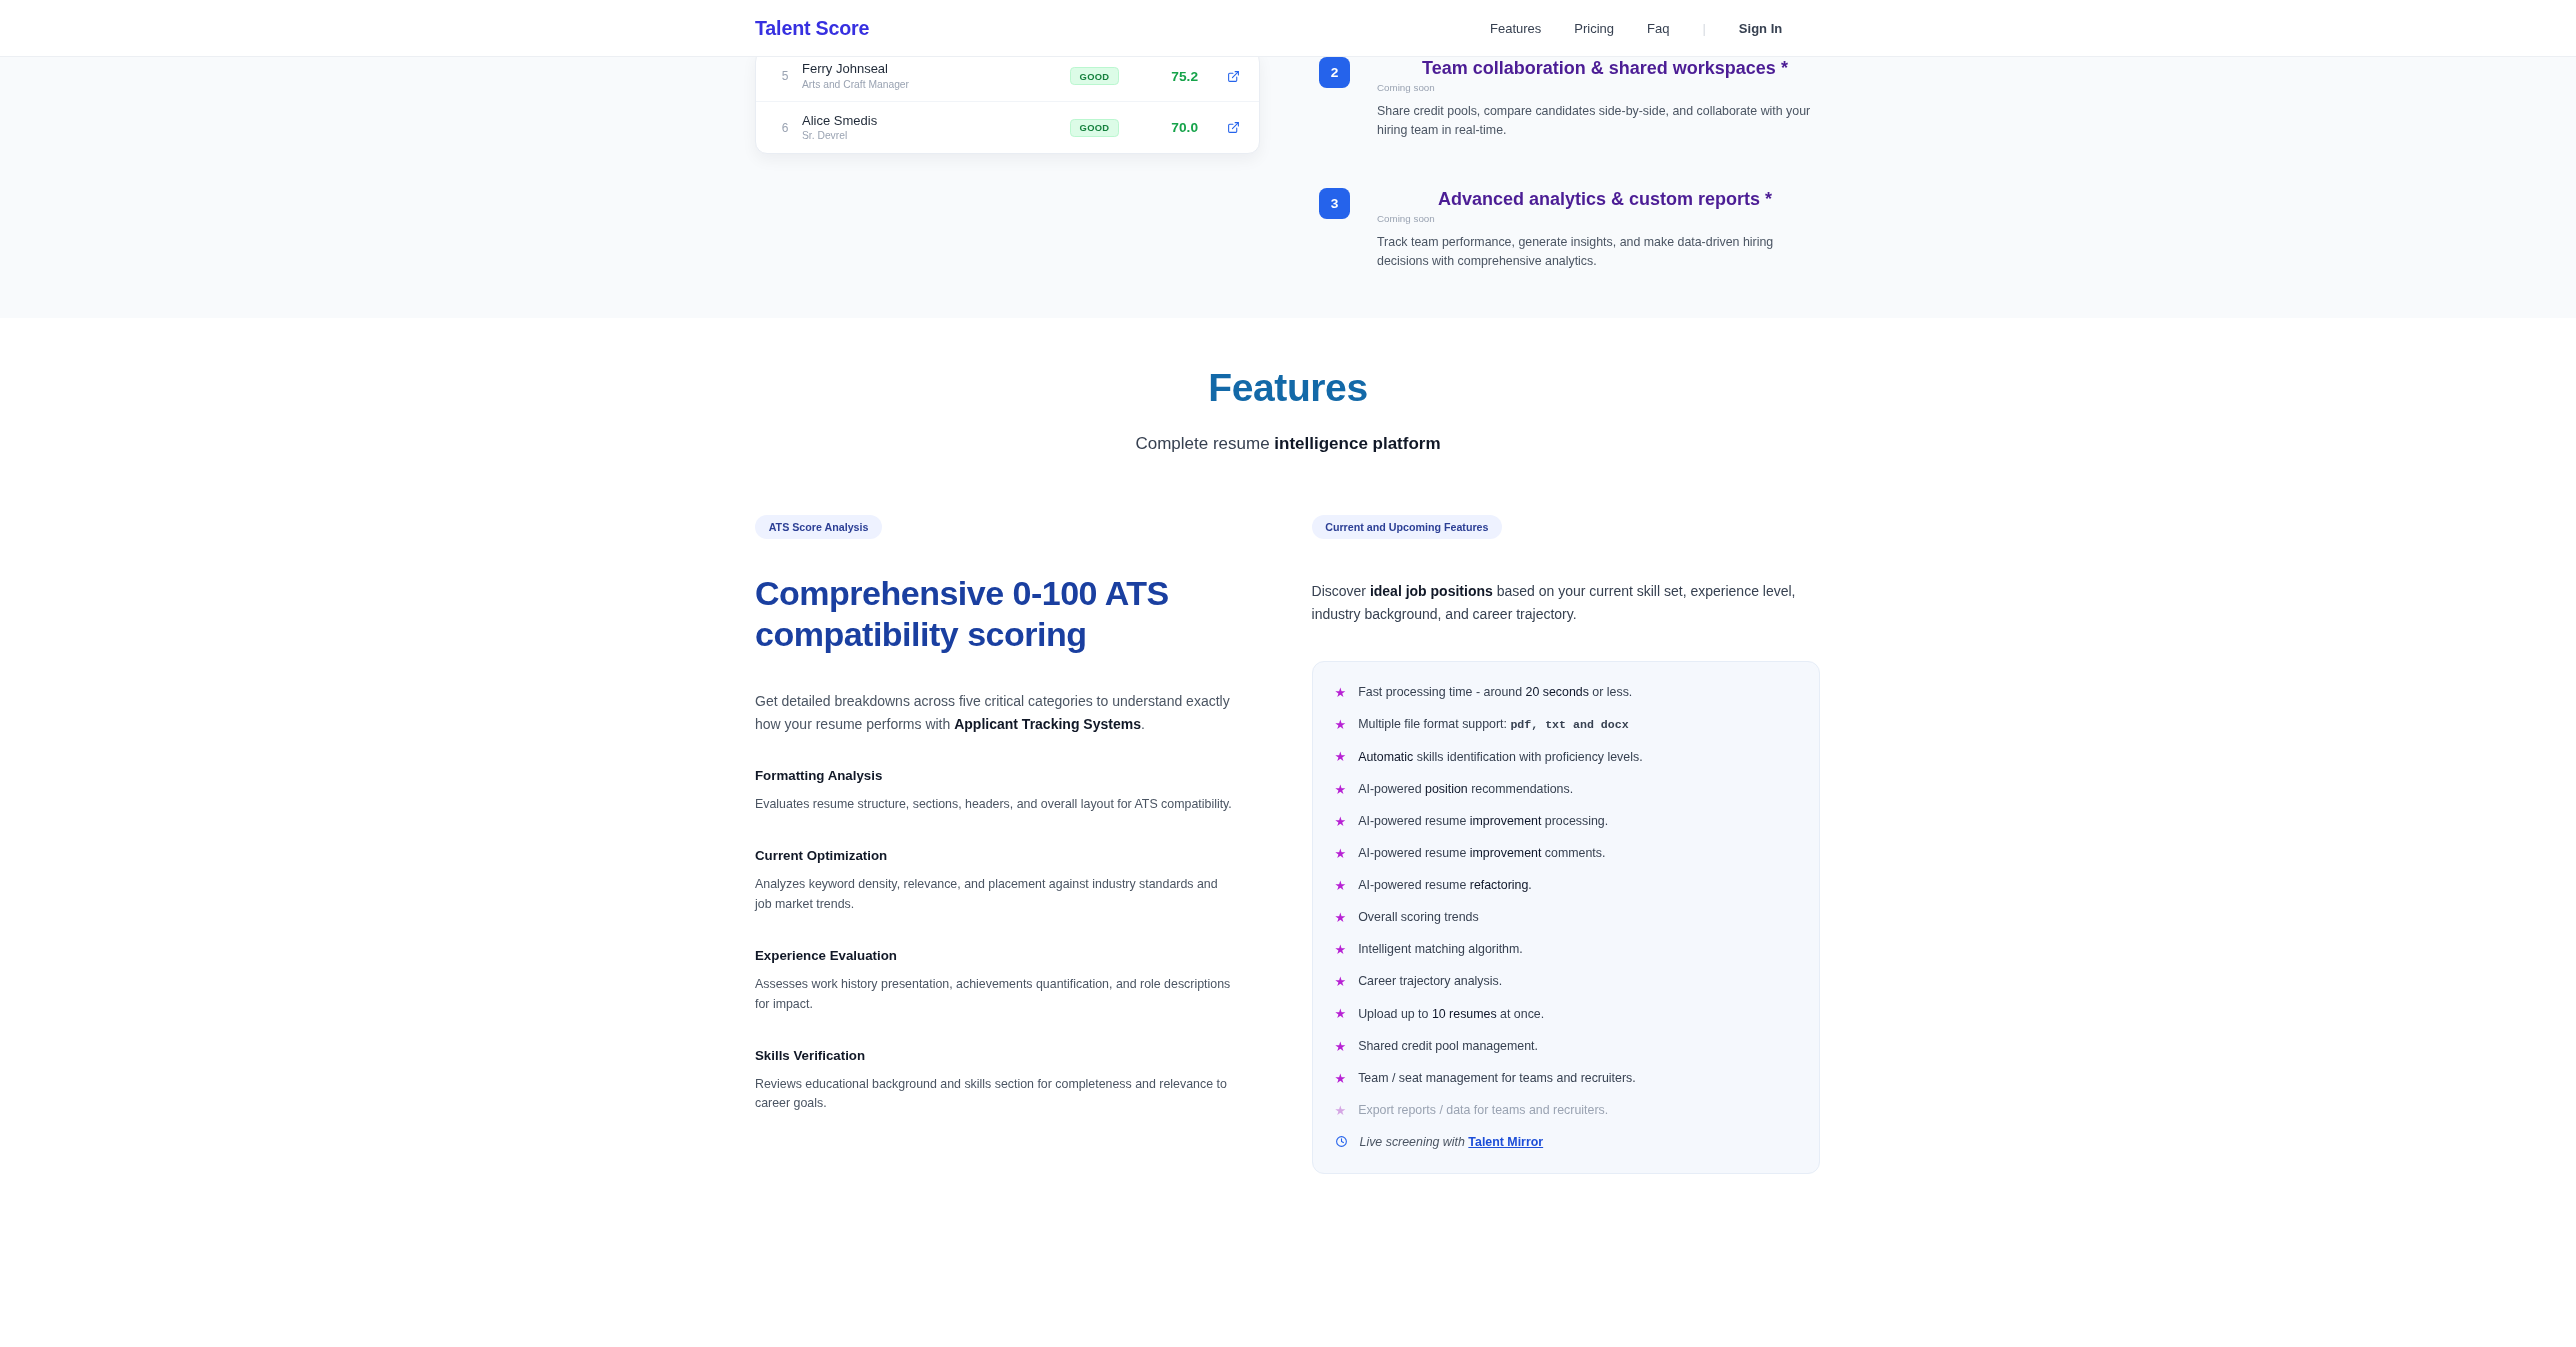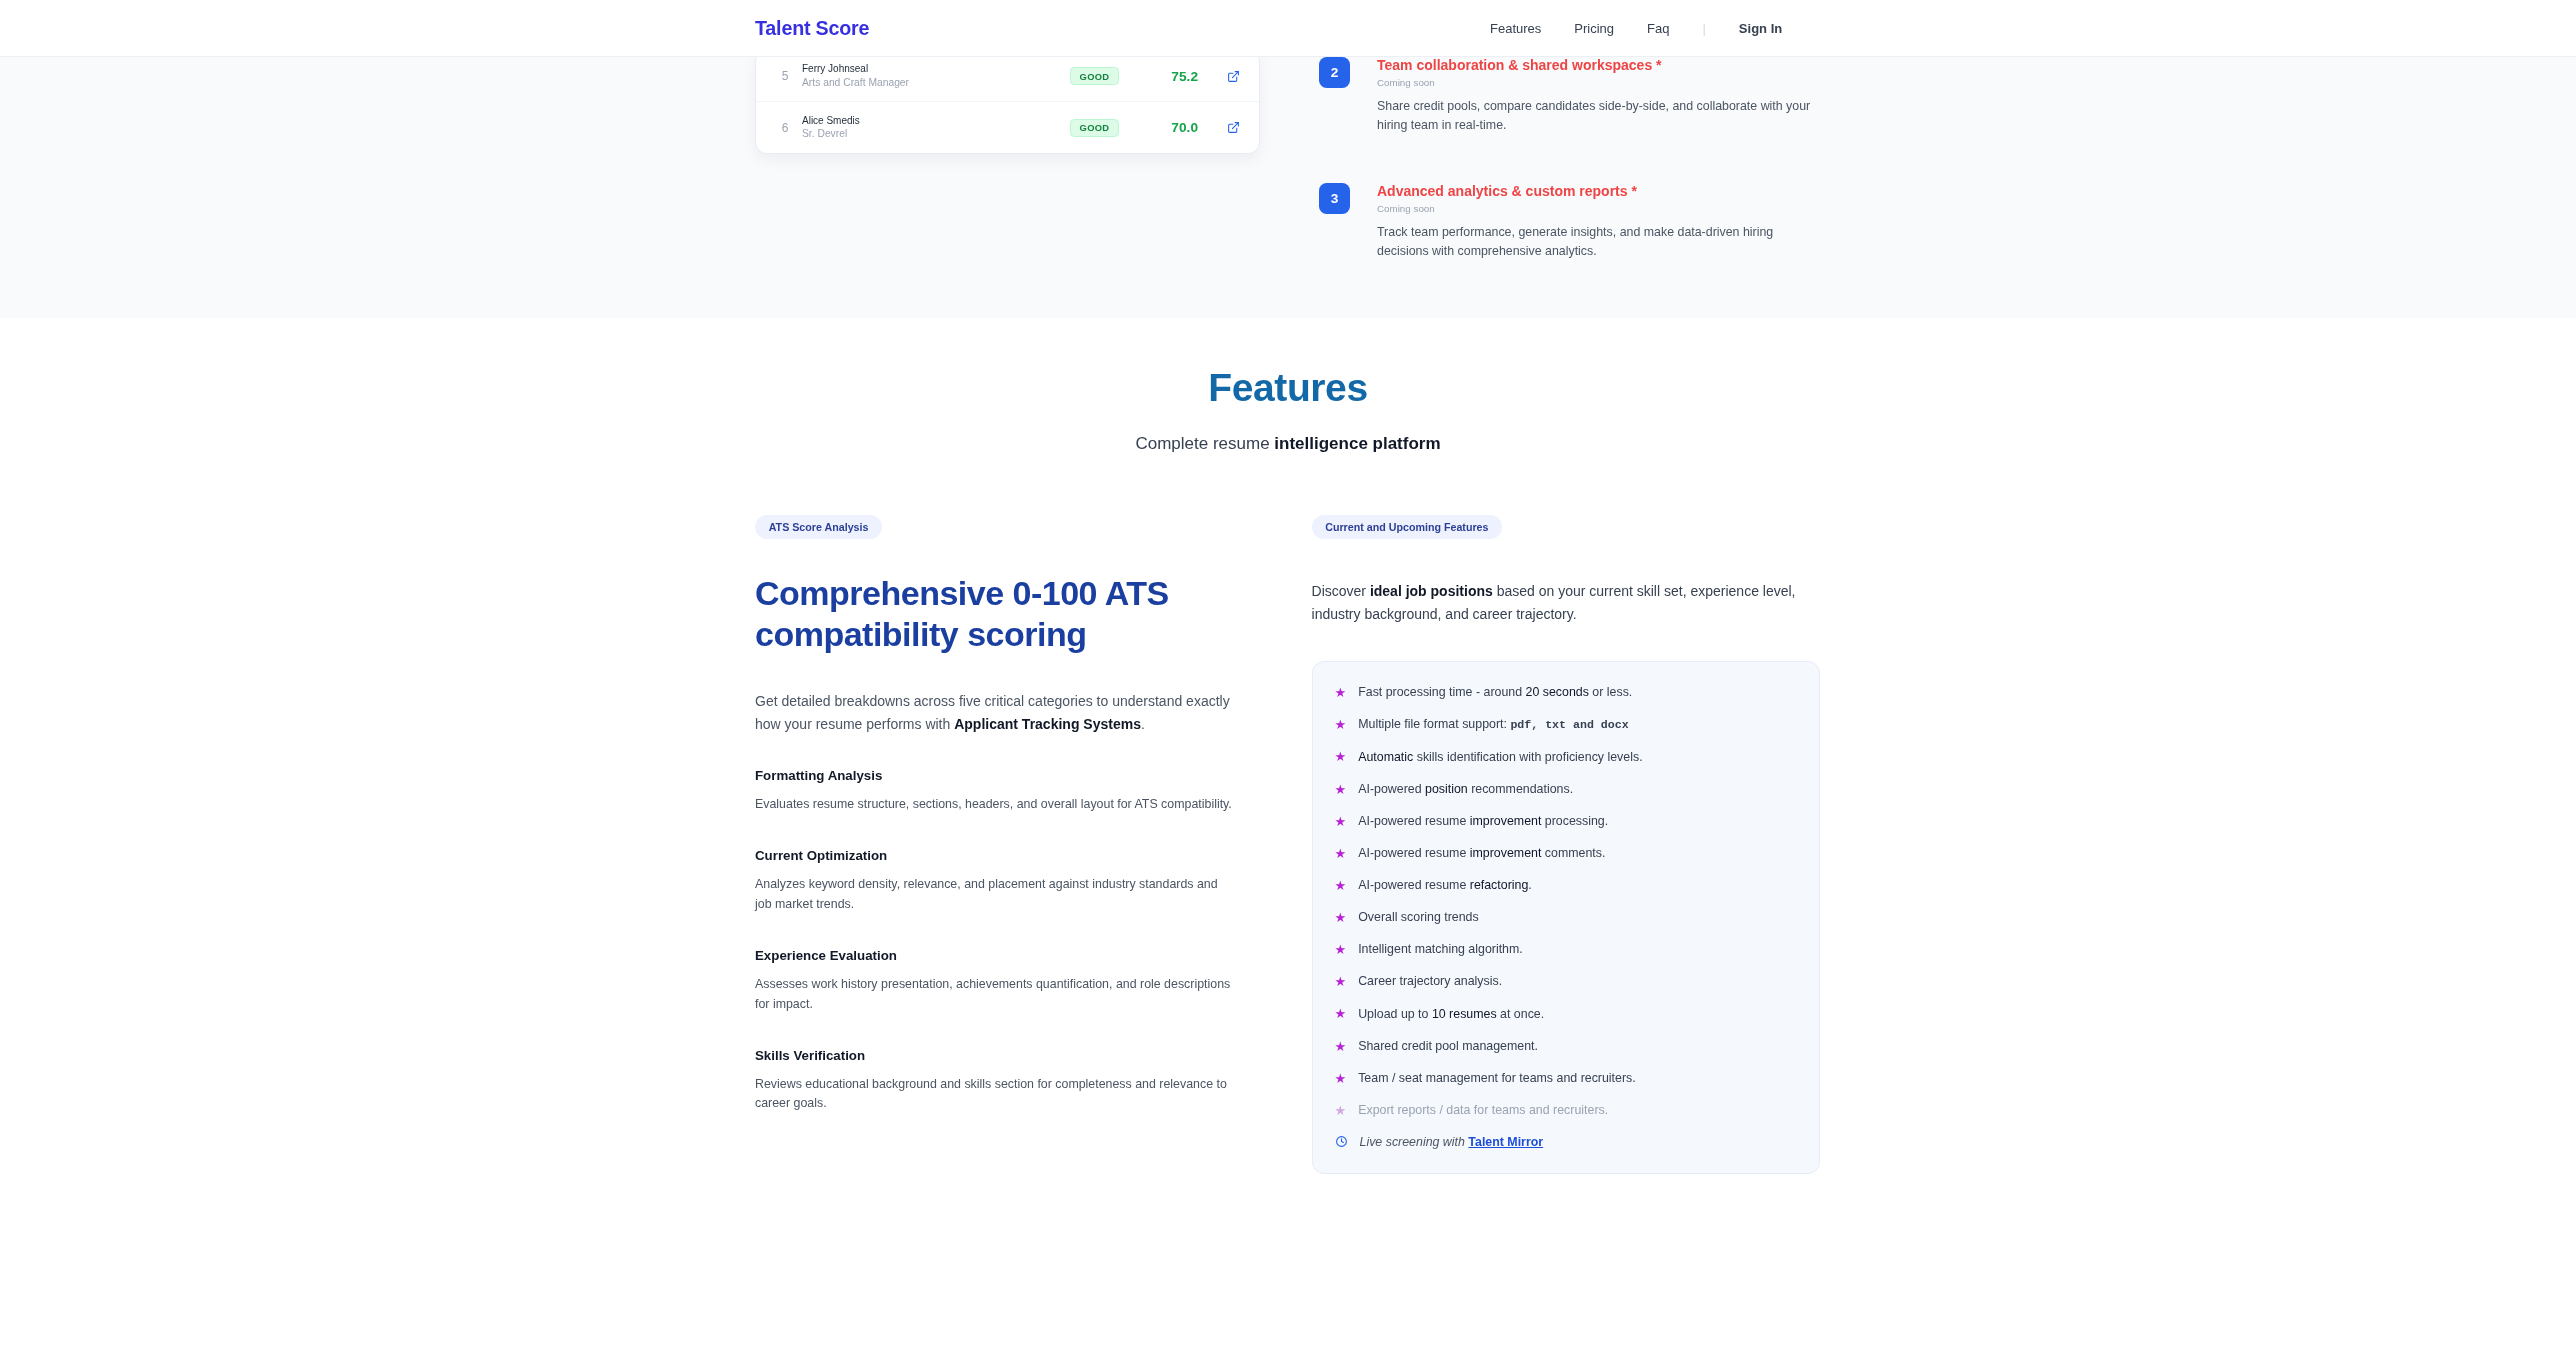--- a/index.html
+++ b/index.html
@@ -45,41 +45,41 @@
   }
   .rank-row {
     display: flex; align-items: center; height: 51px;
     border-bottom: 0.9px solid #f1f4f8; padding: 0 19px 0 12px;
   }
   .rank-row:last-child { border-bottom: none; }
   .rank-num {
     width: 34px; text-align: center; font-size: 12px; color: #9aa3b2;
   }
   .rank-info { flex: 1; }
-  .rank-name { font-size: 10px; color: #1f2937; line-height: 1.35; }
+  .rank-name { font-size: 13px; color: #1f2937; line-height: 1.35; }
   .rank-role { font-size: 10.3px; color: #9aa3b2; line-height: 1.35; }
   .badge-good {
     font-size: 9.4px; font-weight: bold; color: #15803d;
     background: #dcfce7; border: 0.9px solid #bbf7d0;
     padding: 2.6px 8.6px; border-radius: 4.3px; letter-spacing: 0.3px;
     margin-right: 24px;
   }
   .rank-score { font-size: 13.7px; font-weight: bold; color: #16a34a; width: 55px; text-align: right; }
   .ext-icon { margin-left: 29px; display: flex; align-items: center; }
 
   
   .steps { position: absolute; left: 1319px; top: 0px; width: 514px; }
   .step { position: relative; margin-bottom: 48px; padding-left: 58px; }
   .step-badge {
     position: absolute; left: 0; top: 0; width: 31px; height: 31px;
     border-radius: 7.7px; background: #2563eb; color: #fff;
     font-size: 13.7px; font-weight: bold;
     display: flex; align-items: center; justify-content: center;
   }
-  .step-title { font-size: 14px; font-weight: bold; color: #ef4444; line-height: 1.25; }
+  .step-title { font-size: 18px; font-weight: bold; color: #4c1d95; line-height: 1.25; text-align: center; }
   .step-sub { font-size: 9.8px; color: #9aa3b2; margin-top: 2.6px; }
   .step-desc { font-size: 12.4px; color: #4b5563; line-height: 1.55; margin-top: 8.6px; max-width: 445px; }
 
   
   .features-wrap { position: absolute; top: 318px; left: 0; width: 2576px; }
   .features-title {
     text-align: center; font-size: 39px; font-weight: bold; color: #1369a8;
     margin-top: 48px; letter-spacing: -0.4px;
   }
   .features-sub {

